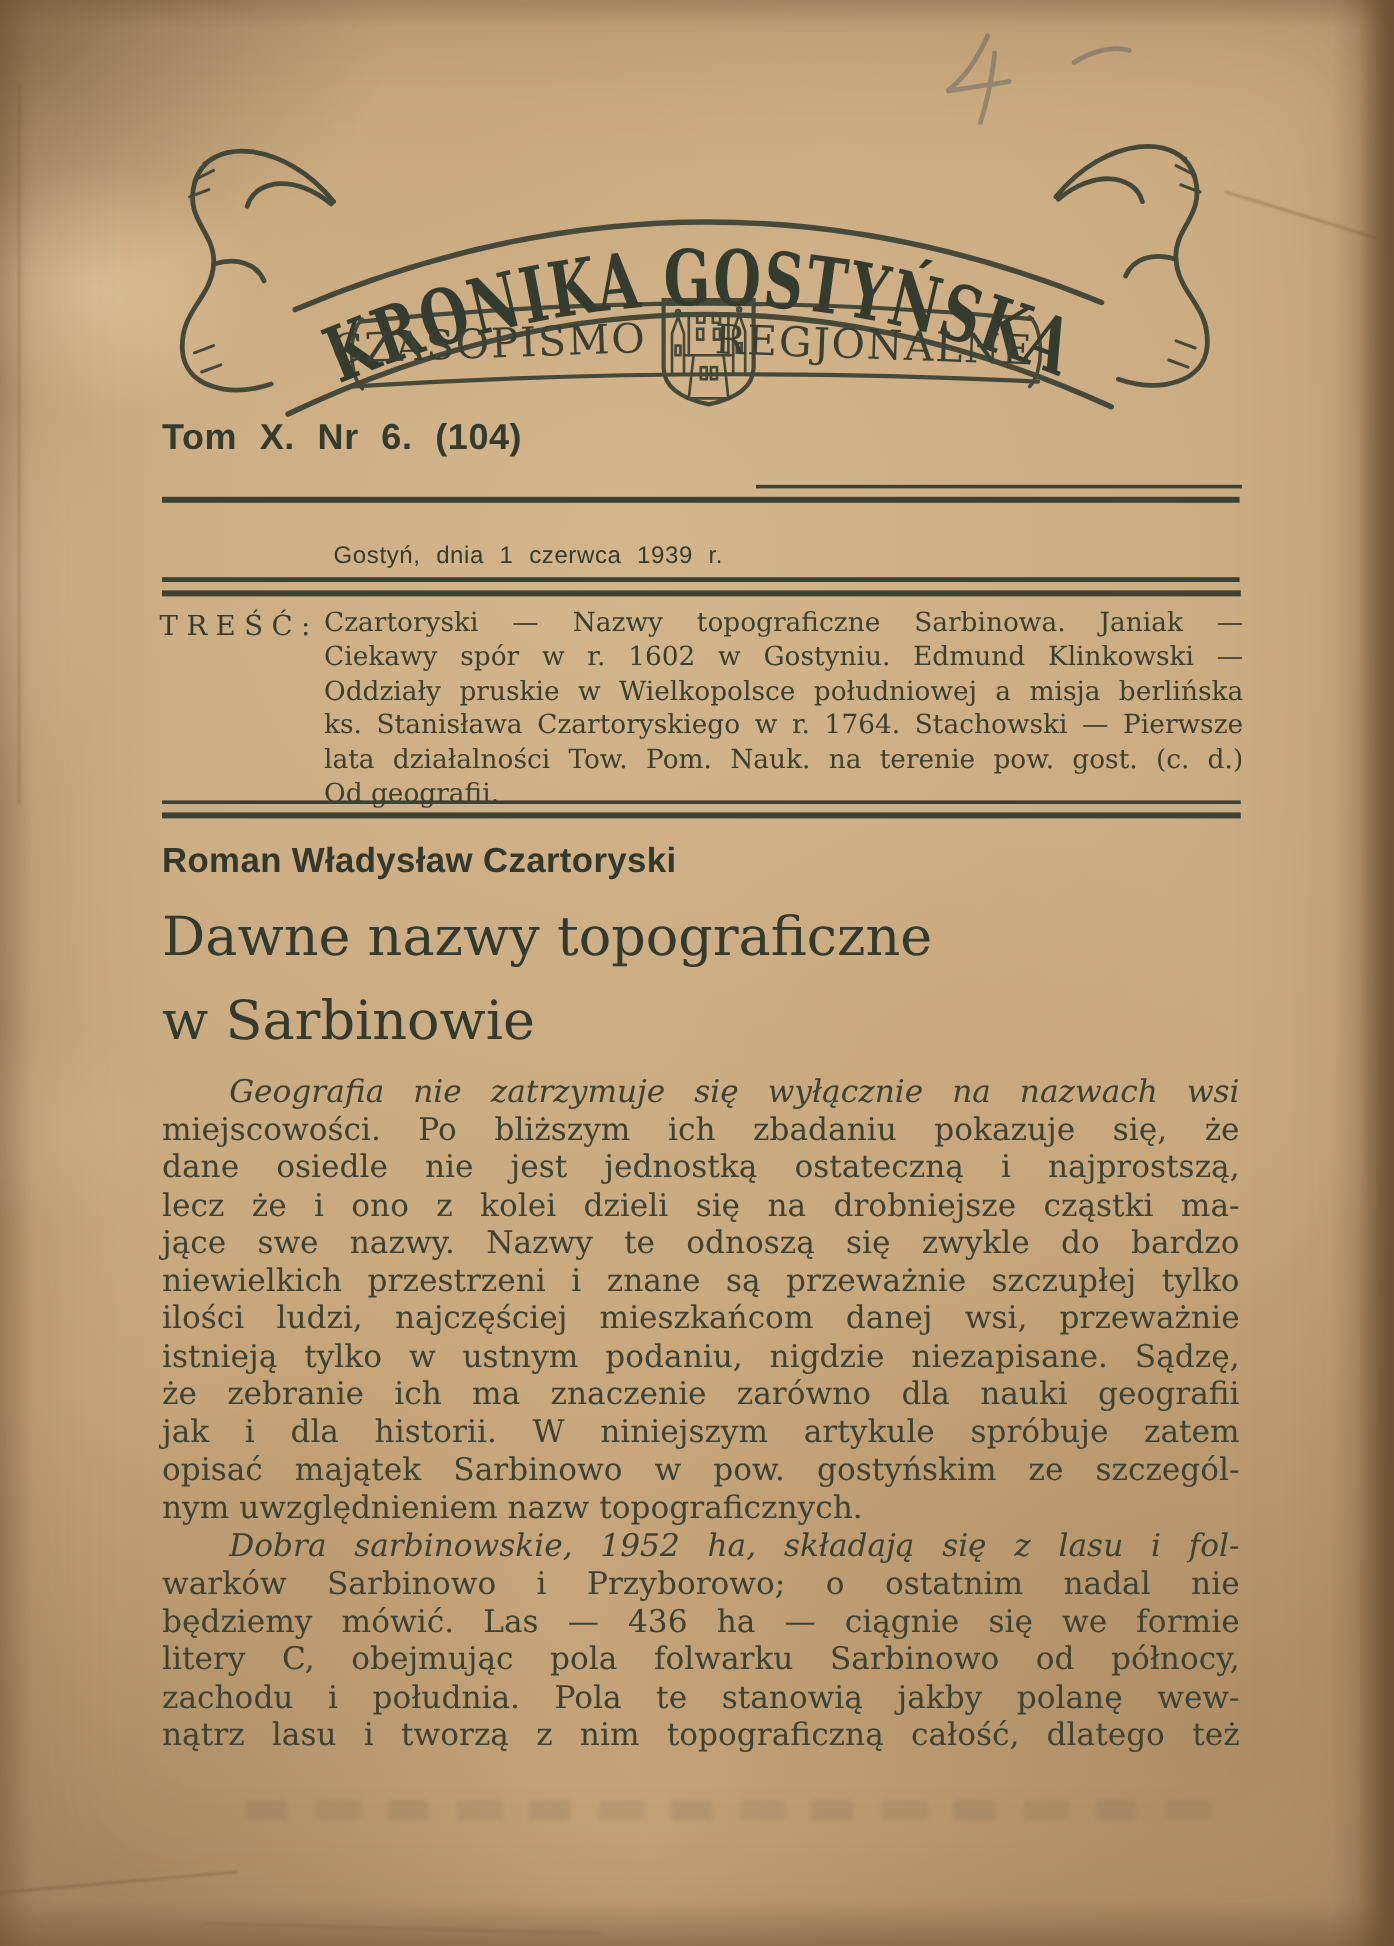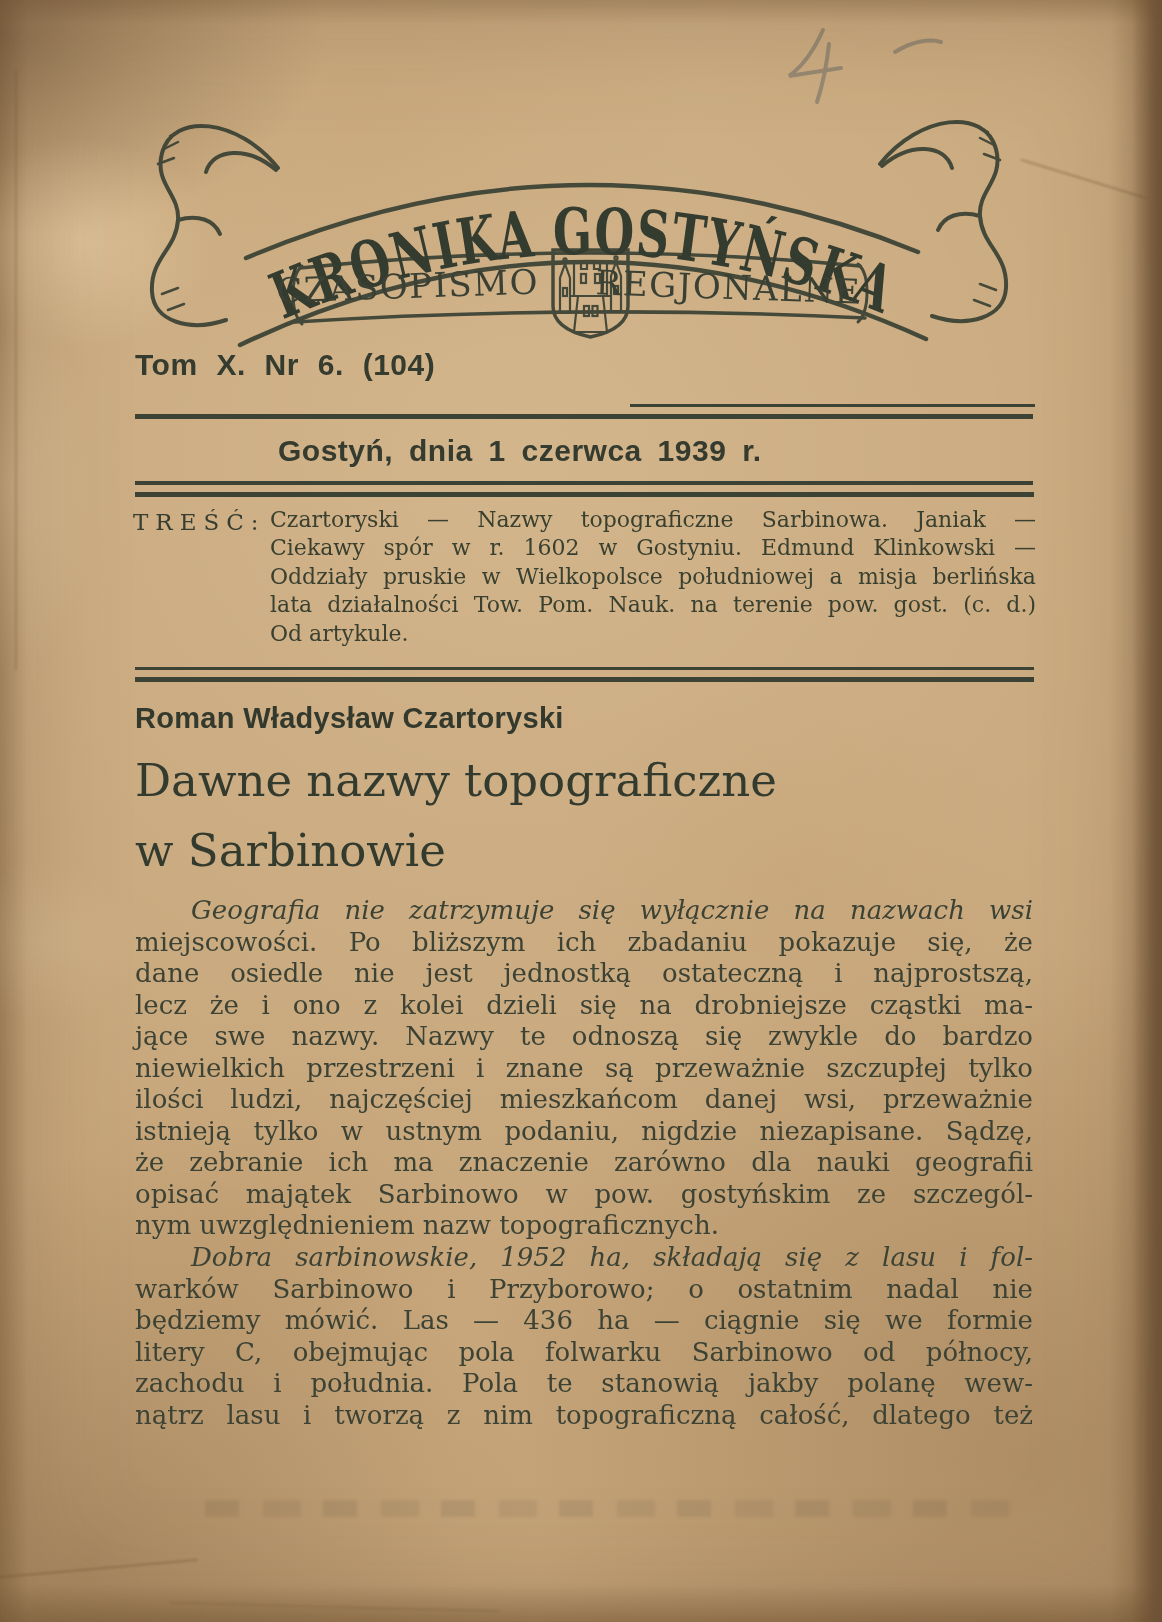--- a/index.html
+++ b/index.html
@@ -32,22 +32,22 @@
   .crease.lf{left:15px;top:70px;width:2px;height:600px;opacity:.7;}
   .crease.bl{left:-12px;bottom:52px;width:210px;height:2px;transform:rotate(-5deg);}
   .crease.bc{left:170px;bottom:14px;width:330px;height:2px;transform:rotate(1.5deg);opacity:.55;}
   .showthrough{position:absolute;left:205px;top:1500px;width:815px;height:17px;opacity:.38;filter:blur(1.6px);
       background:repeating-linear-gradient(90deg, rgba(92,80,58,.35) 0 34px, transparent 34px 58px, rgba(92,80,58,.28) 58px 96px, transparent 96px 118px);}
   svg{position:absolute;overflow:visible;}
   .rule{position:absolute;background:#3c4234;}
   .issue-line{position:absolute;left:135px;top:348px;width:898px;text-align:left;
       font-family:"Liberation Sans",sans-serif;font-weight:bold;font-size:30px;color:#353c2f;
       word-spacing:10px;letter-spacing:.5px;}
-  .date-line{position:absolute;left:278px;top:434px;
-      font-family:"Liberation Sans",sans-serif;font-weight:bold;font-size:30px;color:#353c2f;
+  .date-line{position:absolute;left:278px;top:452px;
+      font-family:"Liberation Sans",sans-serif;font-weight:normal;font-size:20px;color:#353c2f;
       word-spacing:7px;letter-spacing:.5px;}
   .toc-label{position:absolute;left:133px;top:509px;font-size:23px;letter-spacing:7px;color:#373e31;text-align:center;}
   .toc-lines{position:absolute;left:270px;top:506px;width:766px;}
   .toc-lines .line{font-size:22px;line-height:28.4px;color:#3a402f;}
   .author{position:absolute;left:135px;top:702px;font-family:"Liberation Sans",sans-serif;
       font-weight:bold;font-size:29px;color:#333a2d;letter-spacing:.3px;}
   .title{position:absolute;left:135px;top:746px;width:898px;
       font-size:45px;line-height:70px;color:#333a2e;}
   .body-lines{position:absolute;left:135px;top:895px;width:898px;}
   .body-lines .line{font-size:26px;line-height:31.55px;color:#3c4234;}
@@ -145,22 +145,23 @@
   <div class="date-line">Gostyń, dnia 1 czerwca 1939 r.</div>
   <div class="rule" style="left:135px;top:481px;width:898px;height:4px;"></div>
   <div class="rule" style="left:135px;top:492px;width:899px;height:5px;"></div>
 
   <div class="toc-label">TREŚĆ:</div>
   <div class="toc-lines">
 
   <div class="line">Czartoryski — Nazwy topograficzne Sarbinowa. Janiak —</div>
       <div class="line">Ciekawy spór w r. 1602 w Gostyniu. Edmund Klinkowski —</div>
       <div class="line">Oddziały pruskie w Wielkopolsce południowej a misja berlińska</div>
+      <div class="line">ks. Stanisława Czartoryskiego w r. 1764. Stachowski — Pierwsze</div>
       <div class="line">lata działalności Tow. Pom. Nauk. na terenie pow. gost. (c. d.)</div>
-      <div class="line flush">Od artykule.</div>
+      <div class="line flush">Od geografii.</div>
     </div>
 
   <div class="rule" style="left:135px;top:667px;width:899px;height:3px;"></div>
   <div class="rule" style="left:135px;top:677px;width:899px;height:5px;"></div>
 
   <div class="author">Roman Władysław Czartoryski</div>
   <div class="title">
     <div>Dawne nazwy topograficzne</div>
     <div>w Sarbinowie</div>
   </div>
@@ -168,20 +169,21 @@
 
   <div class="line indent">Geografia nie zatrzymuje się wyłącznie na nazwach wsi</div>
       <div class="line">miejscowości. Po bliższym ich zbadaniu pokazuje się, że</div>
       <div class="line">dane osiedle nie jest jednostką ostateczną i najprostszą,</div>
       <div class="line">lecz że i ono z kolei dzieli się na drobniejsze cząstki ma-</div>
       <div class="line">jące swe nazwy. Nazwy te odnoszą się zwykle do bardzo</div>
       <div class="line">niewielkich przestrzeni i znane są przeważnie szczupłej tylko</div>
       <div class="line">ilości ludzi, najczęściej mieszkańcom danej wsi, przeważnie</div>
       <div class="line">istnieją tylko w ustnym podaniu, nigdzie niezapisane. Sądzę,</div>
       <div class="line">że zebranie ich ma znaczenie zarówno dla nauki geografii</div>
+      <div class="line">jak i dla historii. W niniejszym artykule spróbuje zatem</div>
       <div class="line">opisać majątek Sarbinowo w pow. gostyńskim ze szczegól-</div>
       <div class="line flush">nym uwzględnieniem nazw topograficznych.</div>
       <div class="line indent">Dobra sarbinowskie, 1952 ha, składają się z lasu i fol-</div>
       <div class="line">warków Sarbinowo i Przyborowo; o ostatnim nadal nie</div>
       <div class="line">będziemy mówić. Las — 436 ha — ciągnie się we formie</div>
       <div class="line">litery C, obejmując pola folwarku Sarbinowo od północy,</div>
       <div class="line">zachodu i południa. Pola te stanowią jakby polanę wew-</div>
       <div class="line">nątrz lasu i tworzą z nim topograficzną całość, dlatego też</div>
     </div>
 

